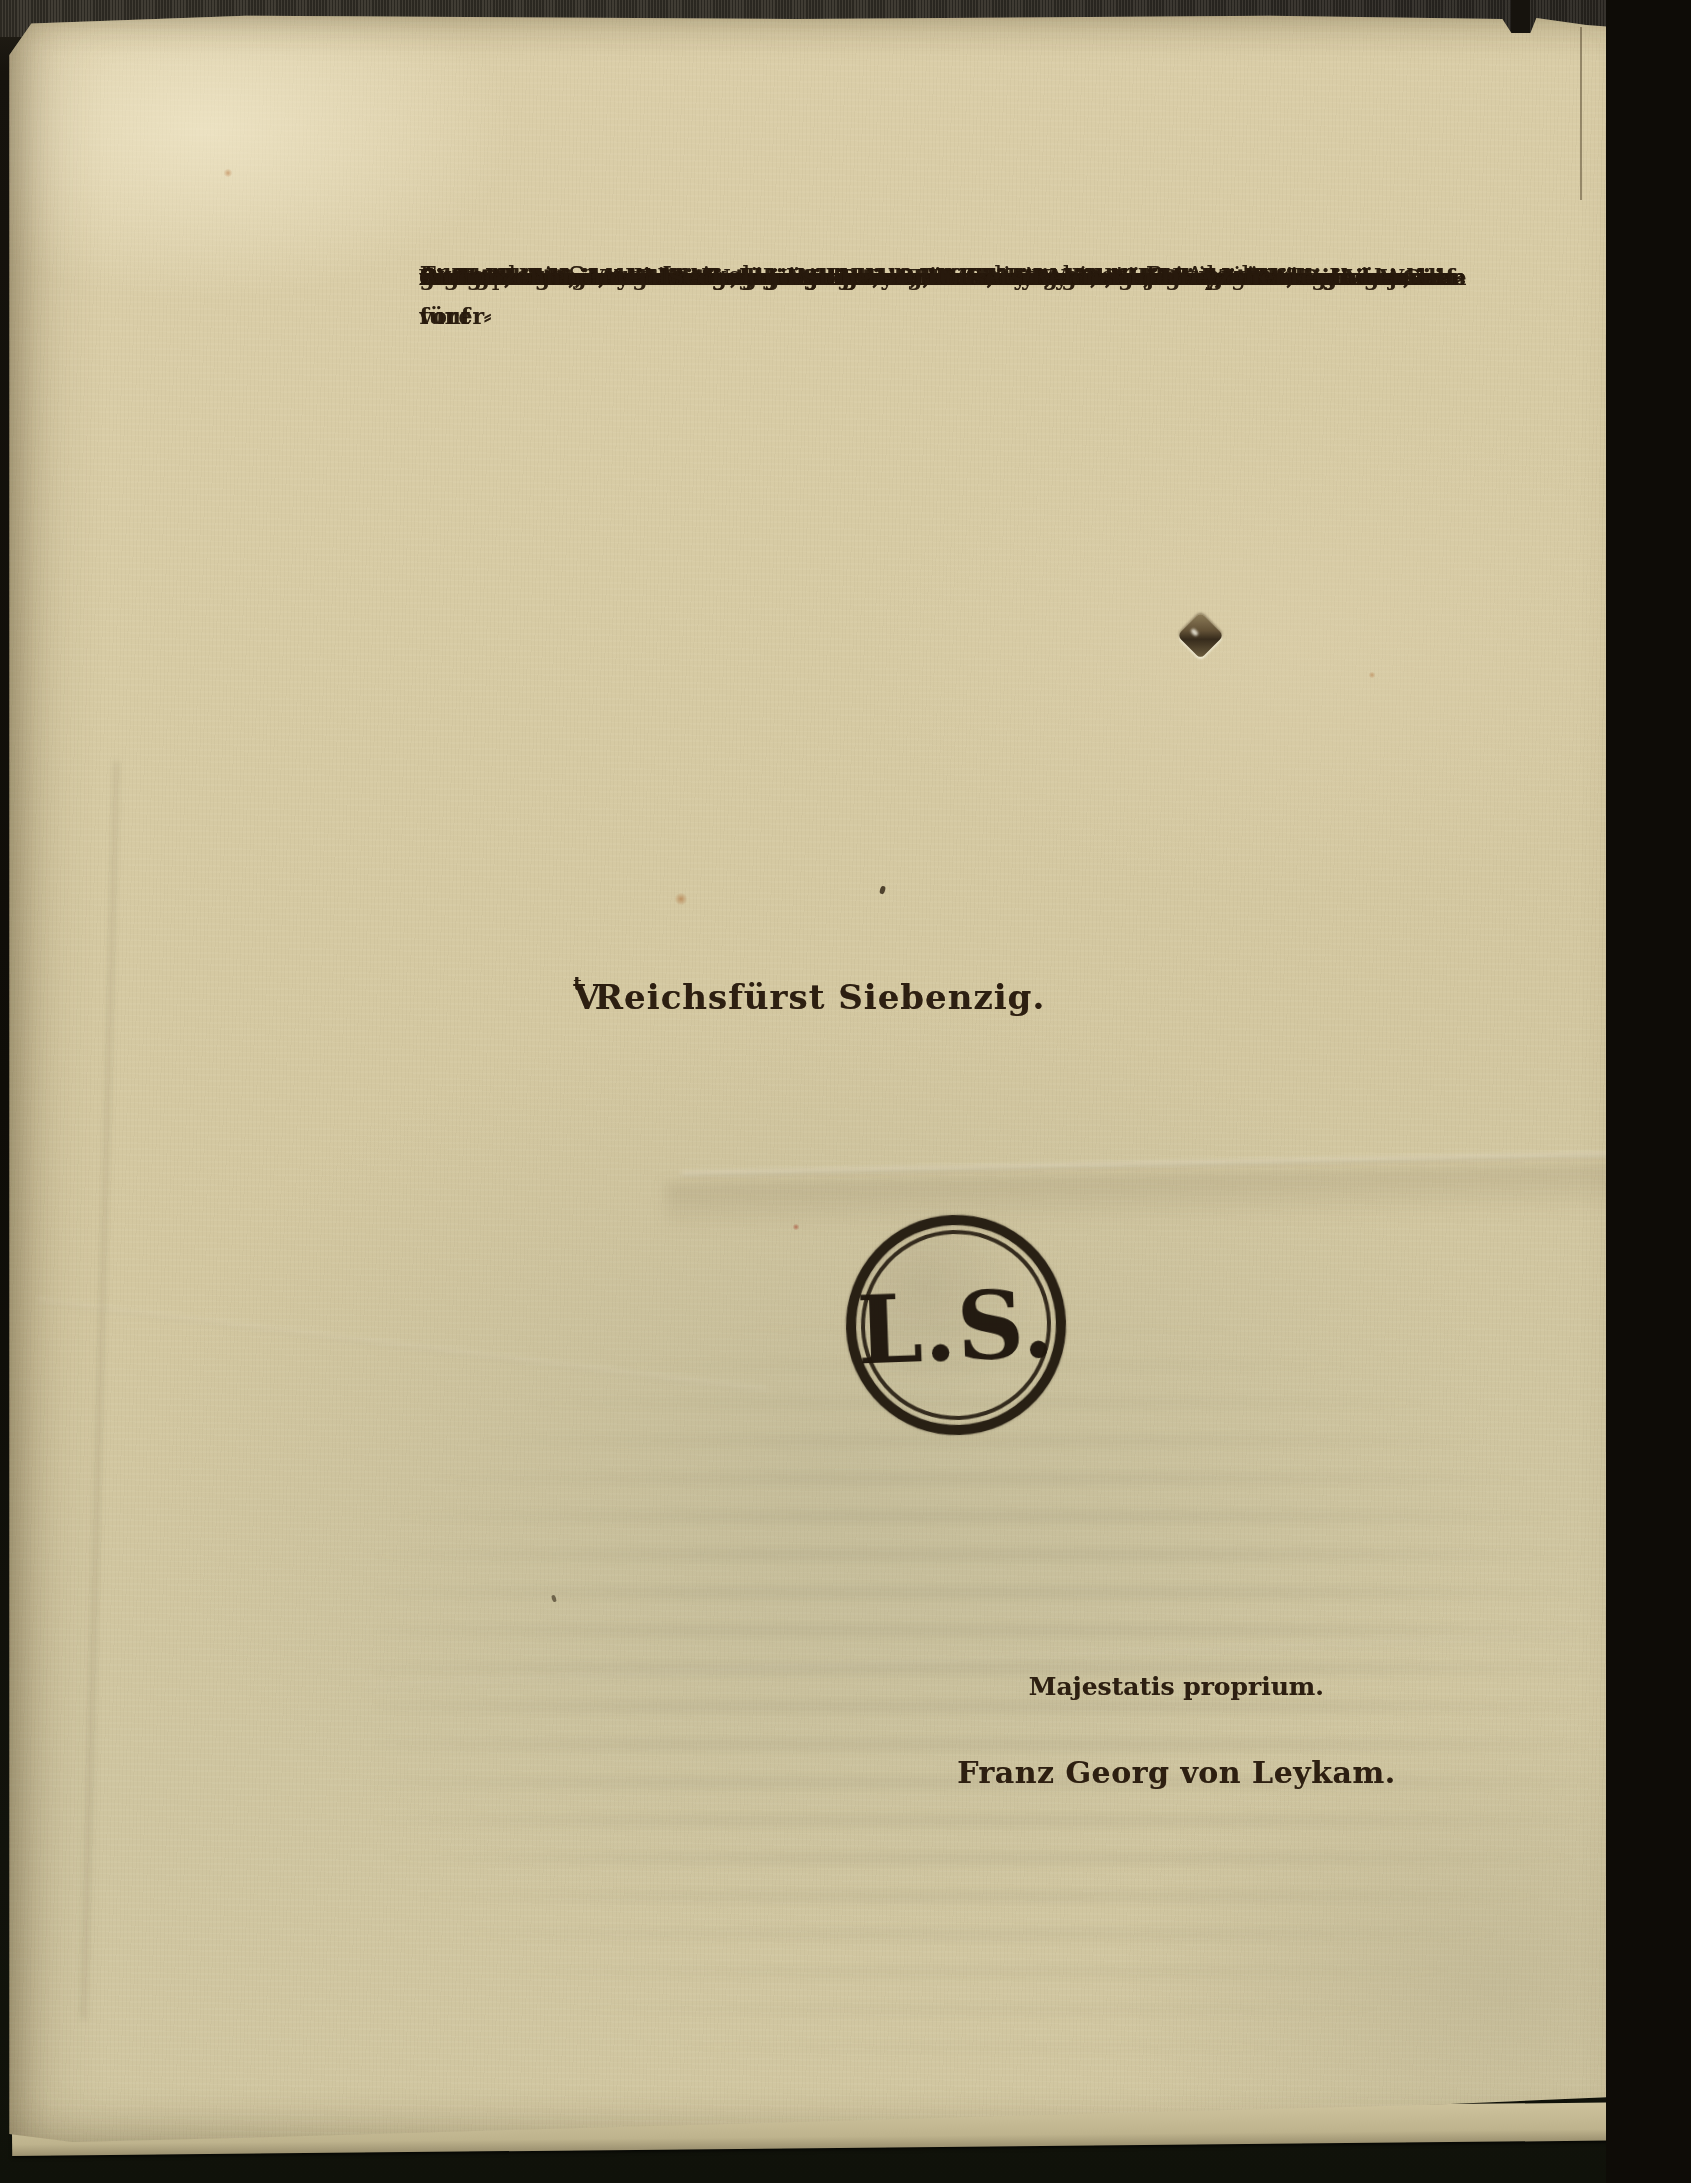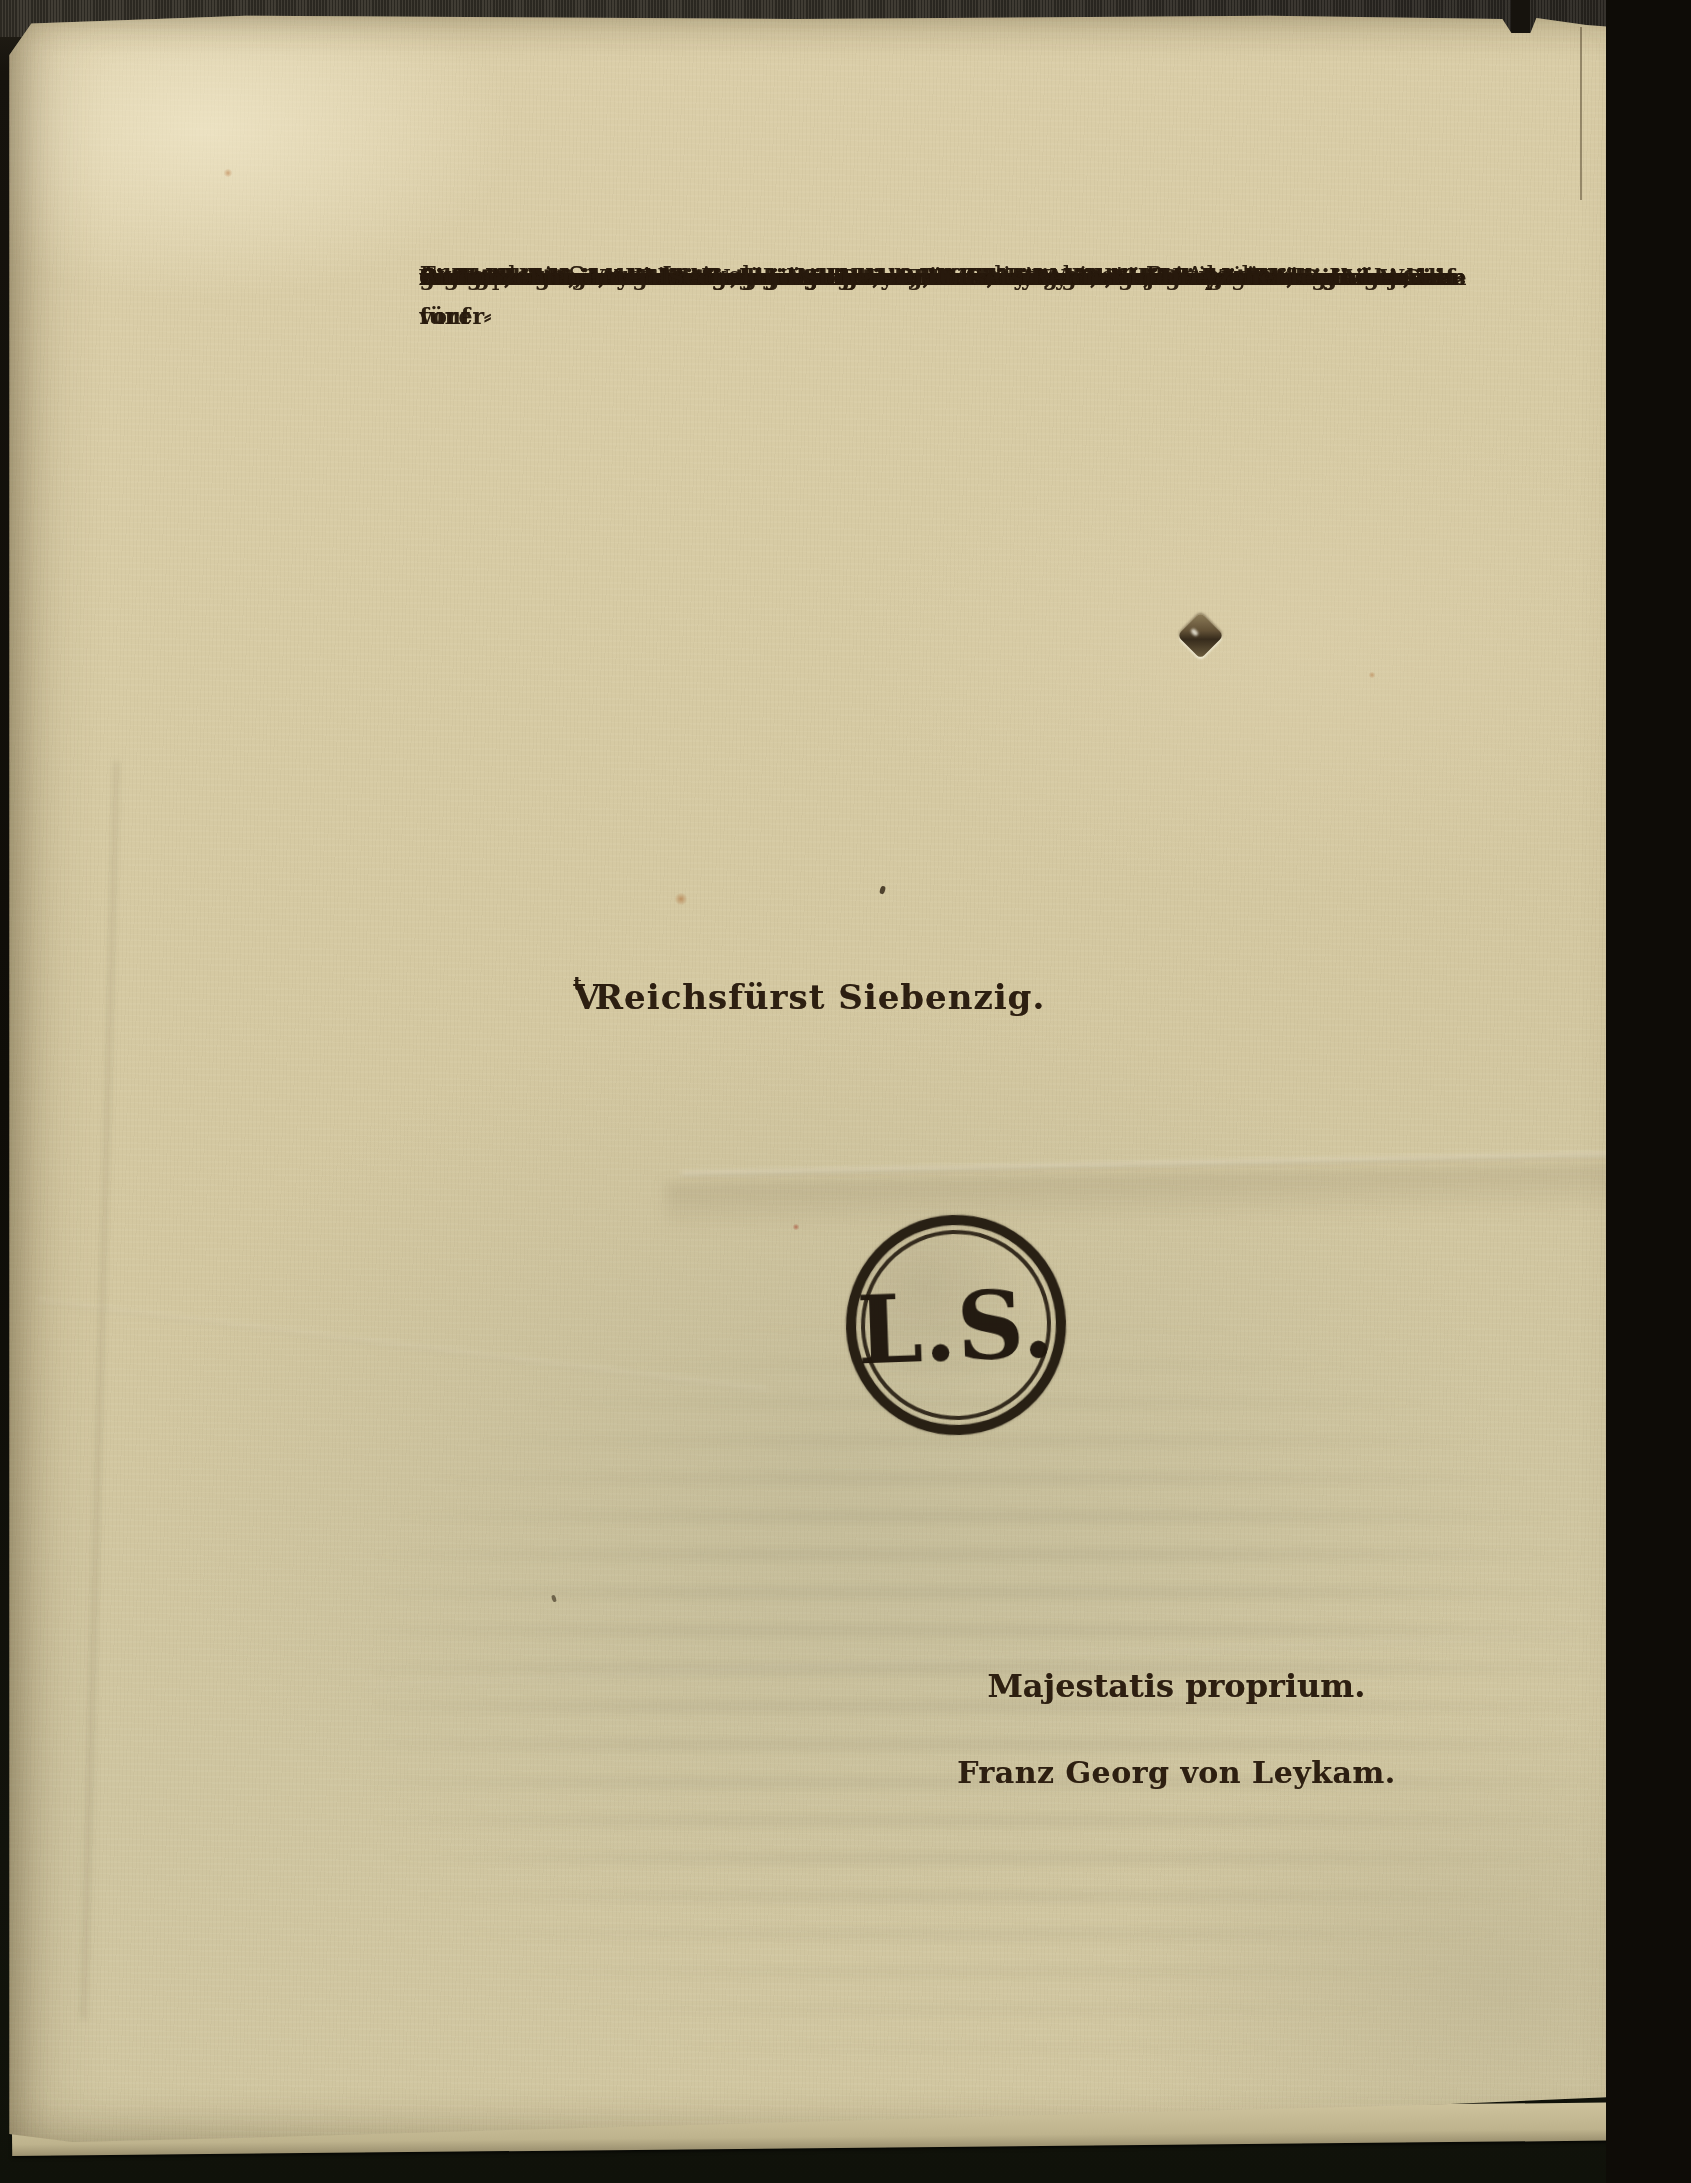--- a/index.html
+++ b/index.html
@@ -162,21 +162,21 @@
   .seal-text {
     position: static !important;
     font-size: 93px; font-weight: bold; letter-spacing: 1px;
     color: rgba(28,20,11,.96); padding-top: 4.2px;
   }
 
   .mandate { left: 855px; top: 1664px; width: 624px; text-align: center; }
   .mandate > div { position: static; }
   .m1 { font-size: 37px; line-height: 43px; font-weight: bold;
         word-spacing: 8.4px; letter-spacing: 0.5px; }
-  .m2 { font-size: 32px; line-height: 37px; font-weight: bold; margin-top: 4.2px; }
+  .m2 { font-size: 25px; line-height: 37px; font-weight: bold; margin-top: 4.2px; }
   .secretary { font-size: 30px; font-weight: bold; margin-top: 50px; letter-spacing: 0.5px; }
 </style>
 </head>
 <body>
 
 <div class="scene">
   <div class="top-band"></div>
   <div class="right-strip"></div>
   <div class="bottom-under"></div>
   <div class="notch"></div>

